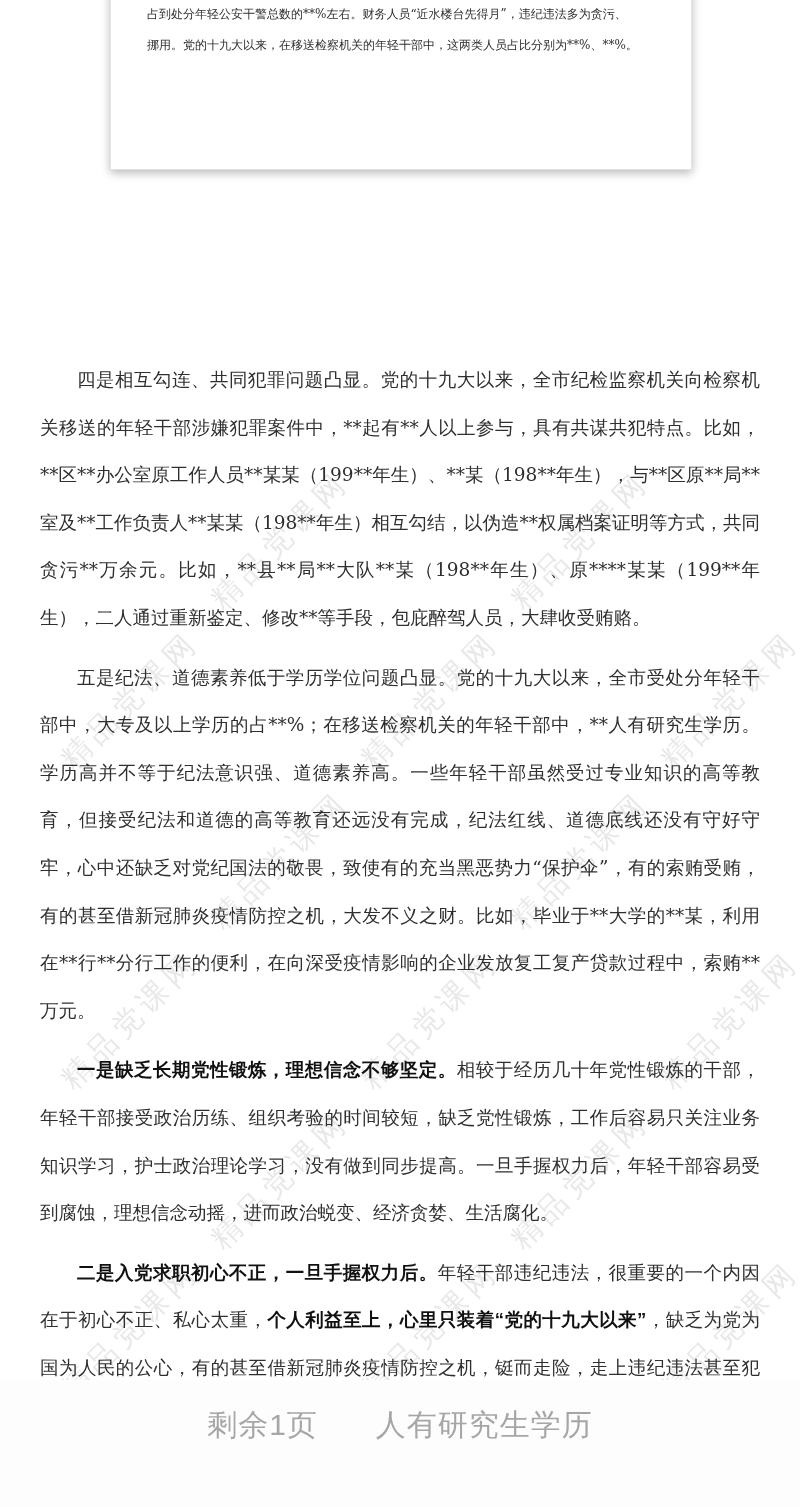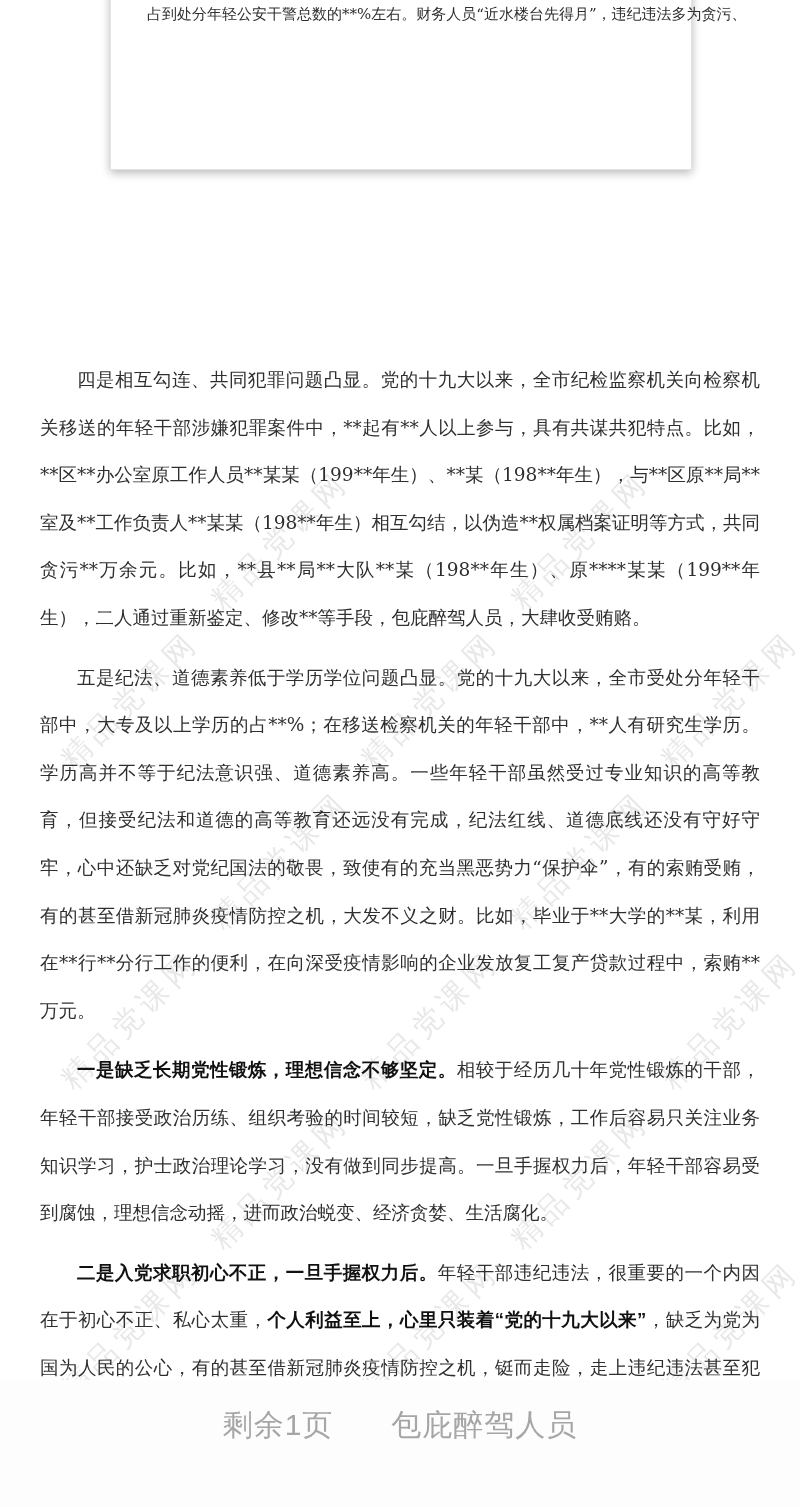--- a/index.html
+++ b/index.html
@@ -11,21 +11,21 @@
 
   
   .top-sheet{
     position:absolute;left:110px;top:-42px;width:580px;height:210px;
     background:#ffffff;
     border:1px solid #e3e3e3;
     box-shadow:0 3px 9px rgba(0,0,0,0.28);
   }
   .top-sheet-text{
     position:absolute;left:36px;right:30px;top:40px;
-    font-size:15px;line-height:31px;color:#2e2e2e;
+    font-size:12px;line-height:31px;color:#2e2e2e;
     text-align:justify;text-justify:inter-ideograph;
     white-space:nowrap;
   }
   .top-sheet-line{height:31px;}
 
   
   .main-sheet{
     position:absolute;left:19px;top:336px;width:762px;height:1171px;
     background:#ffffff;
   }
@@ -65,20 +65,21 @@
     font-size:30px;color:#a6a6a6;letter-spacing:1px;
   }
   .footer-hint{display:inline-block;margin-left:58px;}
 </style>
 </head>
 <body>
 
 <div class="top-sheet">
   <div class="top-sheet-text">
     <div class="top-sheet-line">占到处分年轻公安干警总数的**%左右。财务人员“近水楼台先得月”，违纪违法多为贪污、</div>
+    <div class="top-sheet-line">挪用。党的十九大以来，在移送检察机关的年轻干部中，这两类人员占比分别为**%、**%。</div>
   </div>
 </div>
 
 <div class="main-sheet"></div>
 
 <div class="wm-layer">
   <span class="wm" style="left:190px;top:140px;">精品党课网</span>
   <span class="wm" style="left:490px;top:140px;">精品党课网</span>
   <span class="wm" style="left:40px;top:300px;">精品党课网</span>
   <span class="wm" style="left:340px;top:300px;">精品党课网</span>
@@ -105,15 +106,15 @@
   <p>
     <span class="seg-b">一是缺乏长期党性锻炼，理想信念不够坚定。</span><span>相较于经历几十年党性锻炼的干部，年轻干部接受政治历练、组织考验的时间较短，缺乏党性锻炼，工作后容易只关注业务知识学习，护士政治理论学习，没有做到同步提高。一旦手握权力后，年轻干部容易受到腐蚀，理想信念动摇，进而政治蜕变、经济贪婪、生活腐化。</span>
   </p>
   <p>
     <span class="seg-b">二是入党求职初心不正，一旦手握权力后。</span><span>年轻干部违纪违法，很重要的一个内因在于初心不正、私心太重，</span><span class="seg-b">个人利益至上，心里只装着“党的十九大以来”</span><span>，缺乏为党为国为人民的公心，有的甚至借新冠肺炎疫情防控之机，铤而走险，走上违纪违法甚至犯罪的道路。</span><span class="seg-b">在违纪违</span>
   </p>
 </div>
 
 <div class="footer-banner">
   <div class="footer-text">
-    <span>剩余1页</span><span class="footer-hint">包庇醉驾人员</span>
+    <span>剩余1页</span><span class="footer-hint">人有研究生学历</span>
   </div>
 </div>
 
 </body></html>

